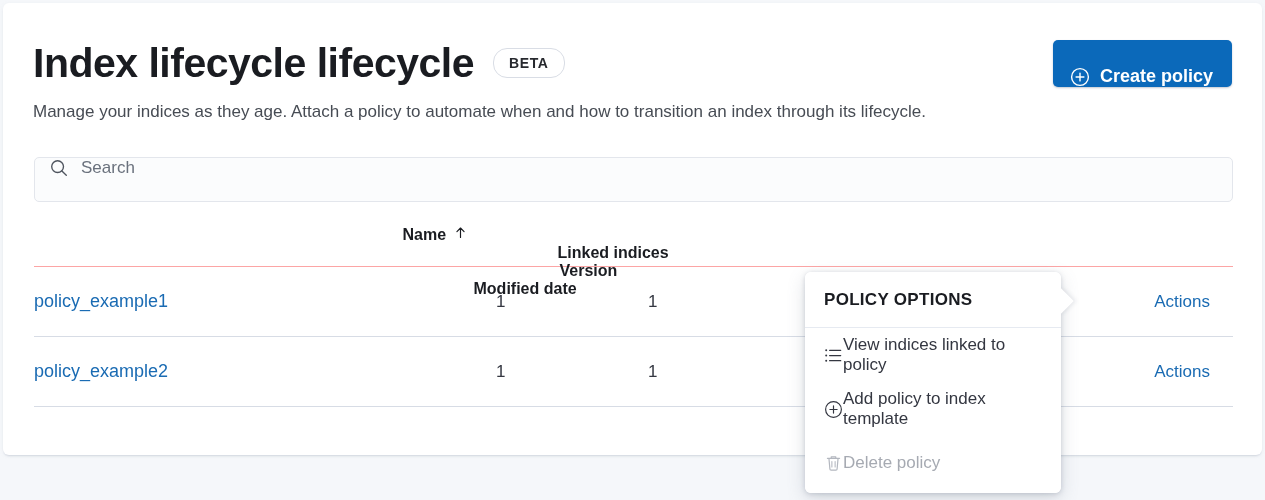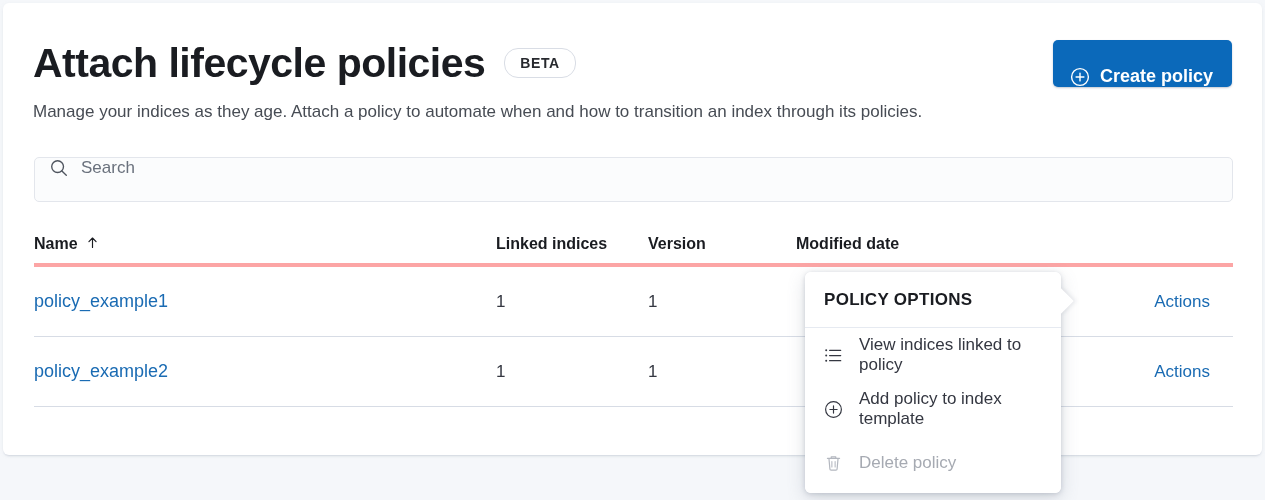--- a/index.html
+++ b/index.html
@@ -125,21 +125,22 @@
     top: 222px;
     width: 1199px;
   }
   .trow {
     display: flex;
     align-items: center;
     box-sizing: border-box;
   }
   .thead {
     height: 42px;
-    border-bottom: 4px solid #fca5a5;
+    border-bottom: 1px solid #fca5a5;
+    flex-direction: column;
   }
   .tbody-row {
     height: 70px;
     border-bottom: 1px solid #D7DCE5;
   }
   .tbody-row:last-of-type { border-bottom: 1px solid #D7DCE5; }
 
   .c-name    { width: 462px; flex: none; }
   .c-linked  { width: 152px; flex: none; }
   .c-version { width: 148px; flex: none; }
@@ -216,56 +217,55 @@
     font-weight: 700;
     letter-spacing: 0.3px;
     color: #1A1C21;
     border-bottom: 1px solid #E6EAF1;
     box-sizing: border-box;
   }
   .popover-item {
     height: 54px;
     display: flex;
     align-items: center;
-    gap: 16px;
     padding: 0 19px;
     box-sizing: border-box;
     cursor: pointer;
     font-size: 17px;
     color: #343741;
   }
   .popover-item.disabled {
     color: #A6AAB2;
     cursor: default;
   }
   .popover-item .pi-icon { flex: none; display: block; width: 19px; height: 19px; }
 </style>
 </head>
 <body>
 
 <div class="panel">
 
   <div class="header-row">
     <div class="title-wrap">
-      <div class="page-title">Attach lifecycle policies</div>
+      <div class="page-title">Index lifecycle lifecycle</div>
       <span class="beta-badge">BETA</span>
     </div>
 
     <button class="create-btn">
       <span>
         <svg width="20" height="20" viewBox="0 0 20 20" fill="none" aria-hidden="true">
           <circle cx="10" cy="10" r="8.4" stroke="#FFFFFF" stroke-width="1.4"></circle>
           <path d="M10 6.1v7.8M6.1 10h7.8" stroke="#FFFFFF" stroke-width="1.4" stroke-linecap="round"></path>
         </svg>
       </span>
       <span>Create policy</span>
     </button>
   </div>
 
-  <div class="subtitle">Manage your indices as they age. Attach a policy to automate when and how to transition an index through its policies.</div>
+  <div class="subtitle">Manage your indices as they age. Attach a policy to automate when and how to transition an index through its lifecycle.</div>
 
   <div class="search-box">
     <span>
       <svg width="20" height="20" viewBox="0 0 20 20" fill="none" aria-hidden="true">
         <circle cx="8.6" cy="8.6" r="5.9" stroke="#4E545E" stroke-width="1.35"></circle>
         <path d="M12.9 12.9L17.3 17.3" stroke="#4E545E" stroke-width="1.35" stroke-linecap="round"></path>
       </svg>
     </span>
     <span class="search-placeholder">Search</span>
   </div>

